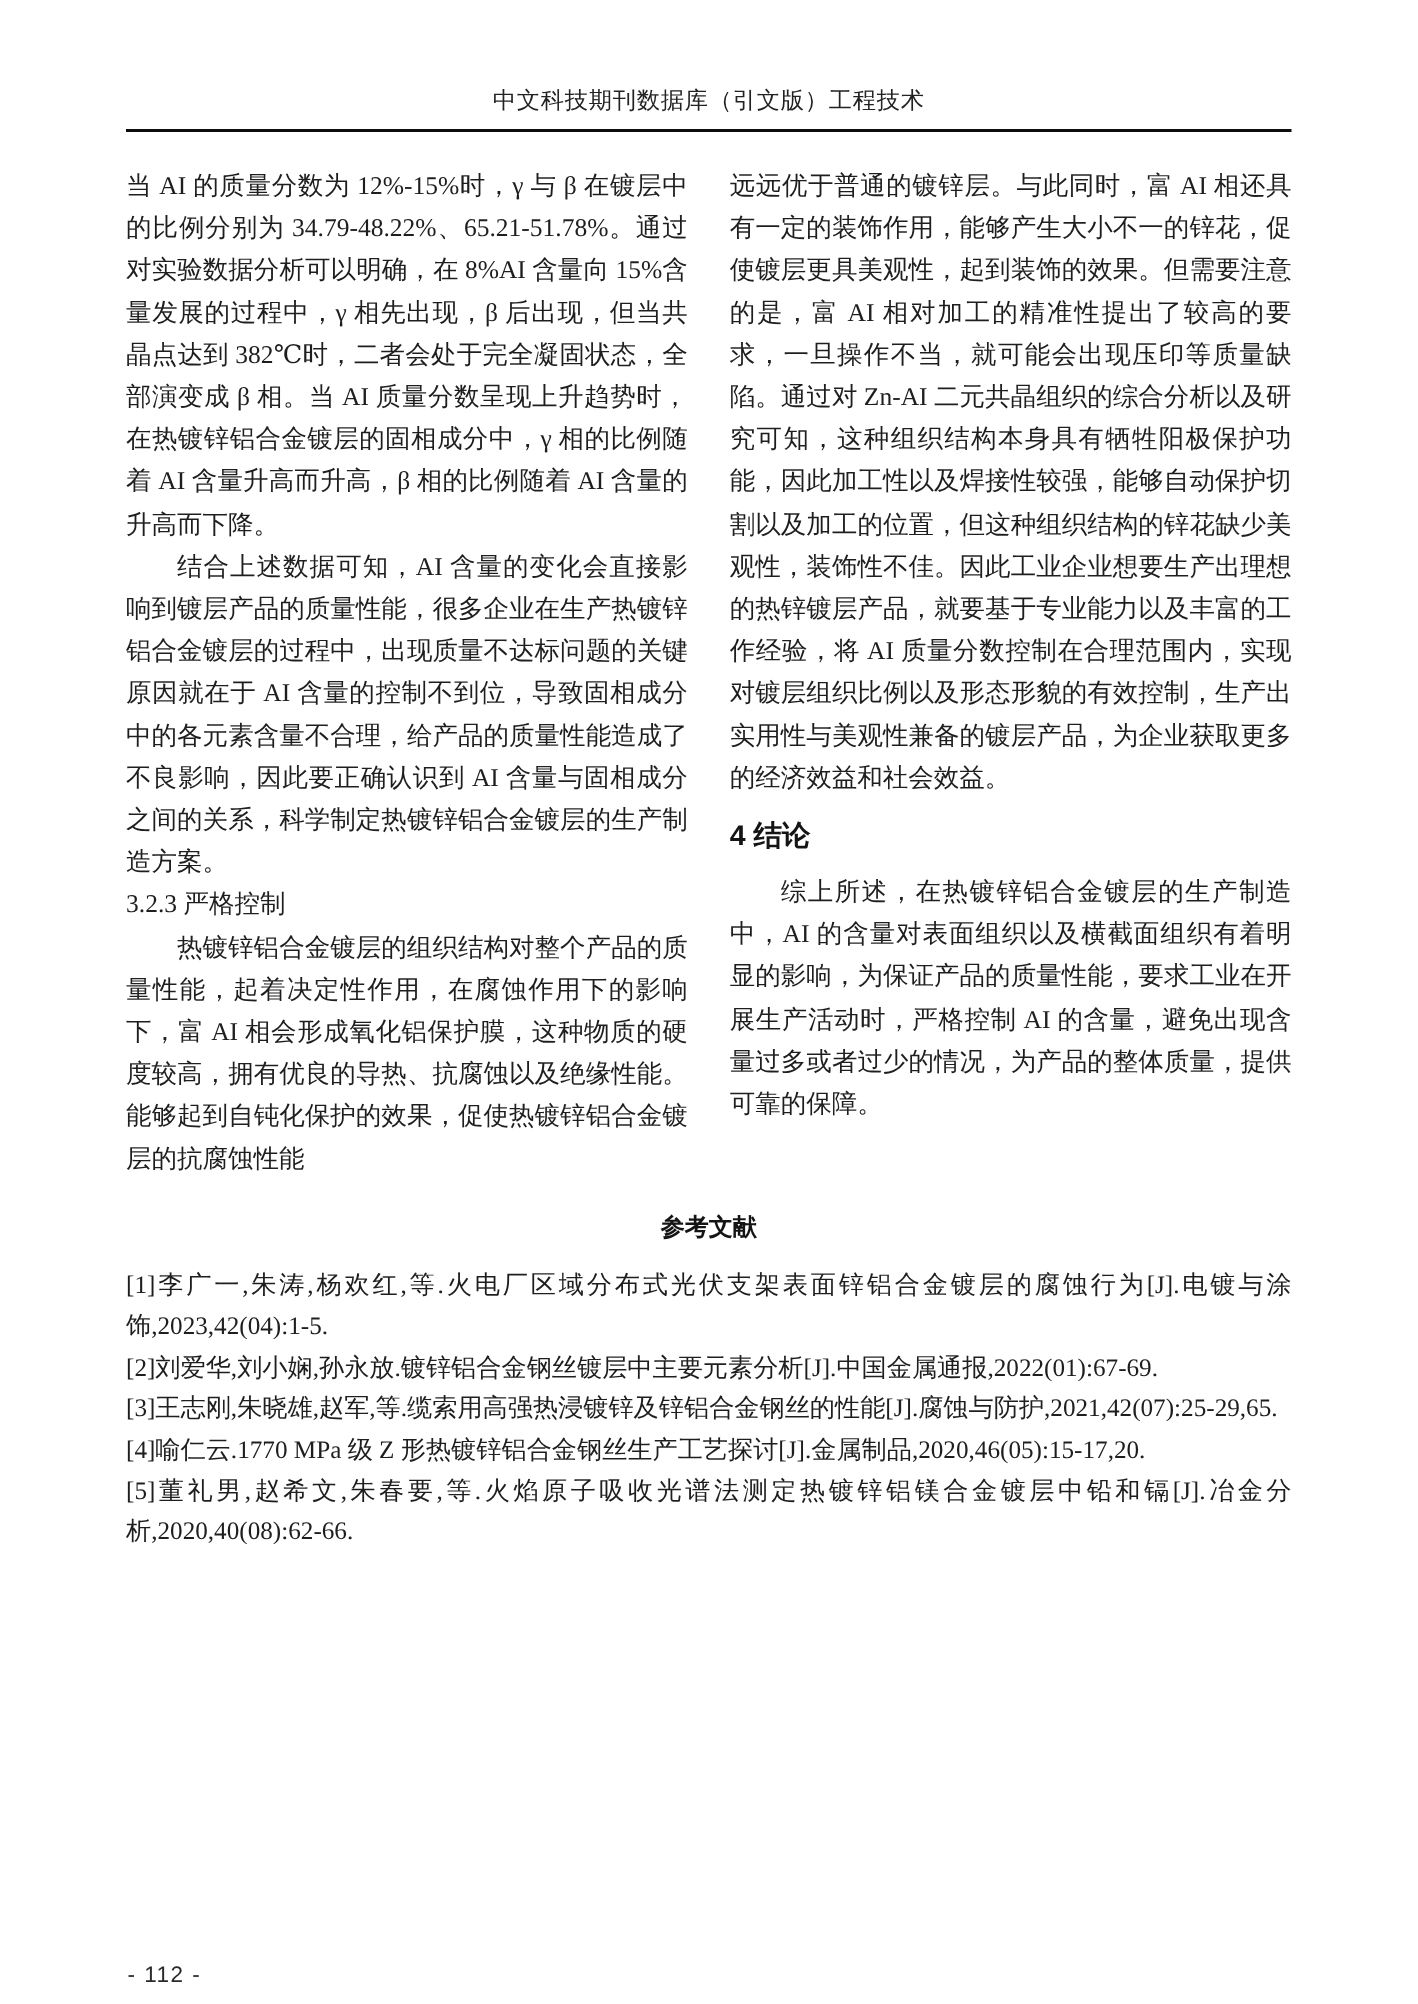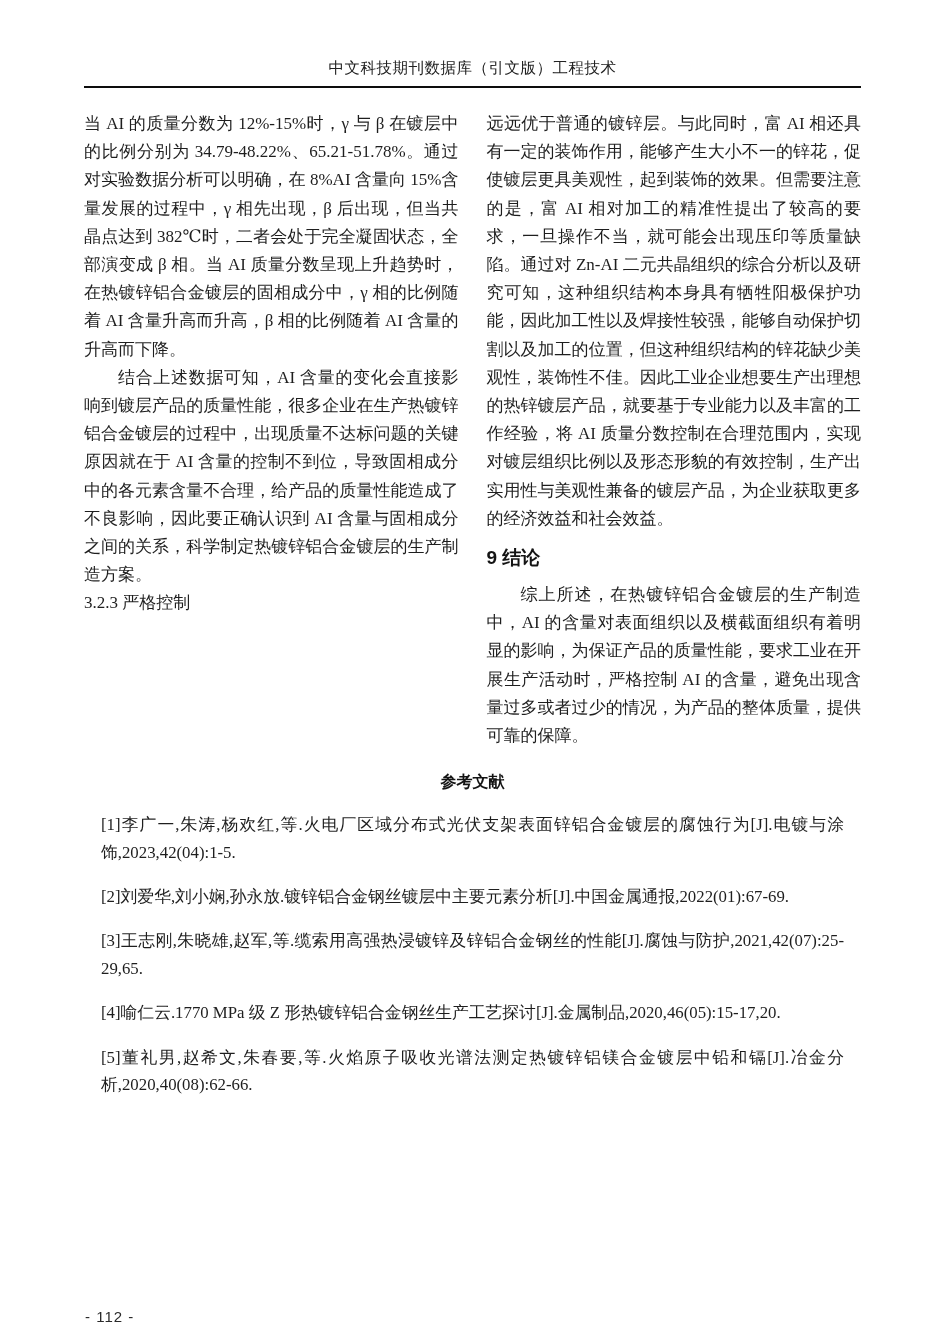--- a/index.html
+++ b/index.html
@@ -64,21 +64,21 @@
   .refs-heading {
     text-align: center;
     font-family: "Liberation Sans", "DejaVu Sans", sans-serif;
     font-weight: bold;
     font-size: 16px;
     line-height: 24px;
     margin-bottom: 12px;
     color: #141414;
   }
   .ref {
-    margin: 17px;
+    margin: 0;
     font-size: 16.8px;
     line-height: 27.4px;
     text-align: justify;
   }
   .page-number {
     position: absolute;
     left: 85px;
     top: 1308px;
     font-size: 15px;
     letter-spacing: 1px;
@@ -97,25 +97,26 @@
   </header>
 
   <main class="content">
 
     <div class="columns">
 
       <div class="col">
         <p class="para">当 AI 的质量分数为 12%-15%时，γ 与 β 在镀层中的比例分别为 34.79-48.22%、65.21-51.78%。通过对实验数据分析可以明确，在 8%AI 含量向 15%含量发展的过程中，γ 相先出现，β 后出现，但当共晶点达到 382℃时，二者会处于完全凝固状态，全部演变成 β 相。当 AI 质量分数呈现上升趋势时，在热镀锌铝合金镀层的固相成分中，γ 相的比例随着 AI 含量升高而升高，β 相的比例随着 AI 含量的升高而下降。</p>
         <p class="para indent">结合上述数据可知，AI 含量的变化会直接影响到镀层产品的质量性能，很多企业在生产热镀锌铝合金镀层的过程中，出现质量不达标问题的关键原因就在于 AI 含量的控制不到位，导致固相成分中的各元素含量不合理，给产品的质量性能造成了不良影响，因此要正确认识到 AI 含量与固相成分之间的关系，科学制定热镀锌铝合金镀层的生产制造方案。</p>
         <div class="h3">3.2.3 严格控制</div>
+        <p class="para indent">热镀锌铝合金镀层的组织结构对整个产品的质量性能，起着决定性作用，在腐蚀作用下的影响下，富 AI 相会形成氧化铝保护膜，这种物质的硬度较高，拥有优良的导热、抗腐蚀以及绝缘性能。能够起到自钝化保护的效果，促使热镀锌铝合金镀层的抗腐蚀性能</p>
       </div>
 
       <div class="col">
         <p class="para">远远优于普通的镀锌层。与此同时，富 AI 相还具有一定的装饰作用，能够产生大小不一的锌花，促使镀层更具美观性，起到装饰的效果。但需要注意的是，富 AI 相对加工的精准性提出了较高的要求，一旦操作不当，就可能会出现压印等质量缺陷。通过对 Zn-AI 二元共晶组织的综合分析以及研究可知，这种组织结构本身具有牺牲阳极保护功能，因此加工性以及焊接性较强，能够自动保护切割以及加工的位置，但这种组织结构的锌花缺少美观性，装饰性不佳。因此工业企业想要生产出理想的热锌镀层产品，就要基于专业能力以及丰富的工作经验，将 AI 质量分数控制在合理范围内，实现对镀层组织比例以及形态形貌的有效控制，生产出实用性与美观性兼备的镀层产品，为企业获取更多的经济效益和社会效益。</p>
-        <h2 class="h2">9 结论</h2>
+        <h2 class="h2">4 结论</h2>
         <p class="para indent">综上所述，在热镀锌铝合金镀层的生产制造中，AI 的含量对表面组织以及横截面组织有着明显的影响，为保证产品的质量性能，要求工业在开展生产活动时，严格控制 AI 的含量，避免出现含量过多或者过少的情况，为产品的整体质量，提供可靠的保障。</p>
       </div>
 
     </div>
 
     <section class="refs">
       <div class="refs-heading">参考文献</div>
       <p class="ref">[1]李广一,朱涛,杨欢红,等.火电厂区域分布式光伏支架表面锌铝合金镀层的腐蚀行为[J].电镀与涂饰,2023,42(04):1-5.</p>
       <p class="ref">[2]刘爱华,刘小娴,孙永放.镀锌铝合金钢丝镀层中主要元素分析[J].中国金属通报,2022(01):67-69.</p>
       <p class="ref">[3]王志刚,朱晓雄,赵军,等.缆索用高强热浸镀锌及锌铝合金钢丝的性能[J].腐蚀与防护,2021,42(07):25-29,65.</p>

